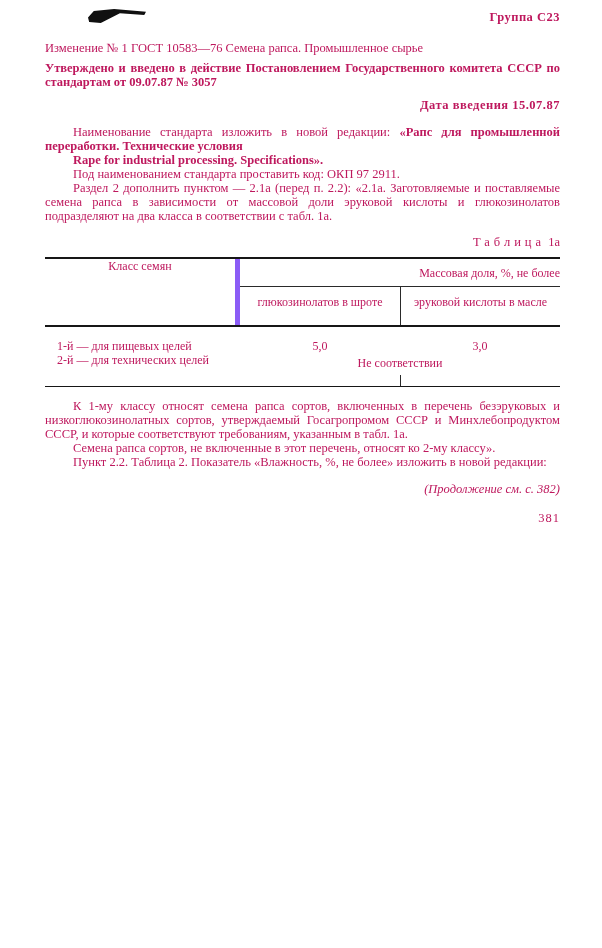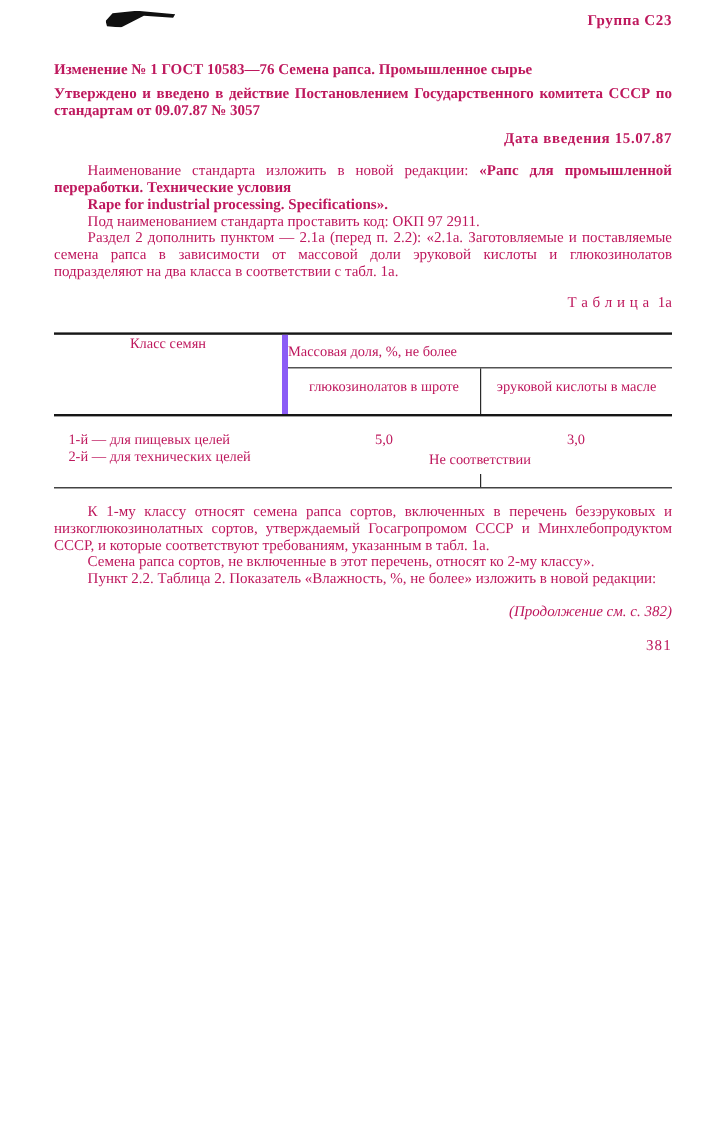--- a/index.html
+++ b/index.html
@@ -19,46 +19,46 @@
 
   .scan-mark {
     position: absolute;
     left: 88px; top: 9px;
     width: 58px; height: 14px;
     background: #101010;
     clip-path: polygon(0% 60%, 10% 15%, 45% 0%, 100% 20%, 97% 42%, 55% 30%, 22% 100%, 2% 92%);
   }
 
   .group-row { text-align: right; font-weight: 700; padding-top: 10px; letter-spacing: 0.5px; }
-  .doc-title { font-weight: 700; margin-top: 27px; }
+  .doc-title { font-weight: 400; margin-top: 17px; }
   .approval { font-weight: 700; text-align: justify; margin-top: 6px; }
   .date-row { text-align: right; font-weight: 700; margin-top: 9px; letter-spacing: 0.5px; }
 
   .body-block { margin-top: 13px; }
   .para { text-align: justify; text-indent: 28px; margin: 0; }
   .para.eng { text-indent: 28px; }
   .b { font-weight: 700; }
 
-  .tbl-caption { text-align: right; margin-top: 12px; margin-bottom: 18px; }
+  .tbl-caption { text-align: right; margin-top: 12px; margin-bottom: 8px; }
   .tbl-caption .spaced { letter-spacing: 4px; }
 
   .gtable {
     border-top: 2px solid #161616;
     border-bottom: 1.5px solid #161616;
     font-size: 12px;
   }
   .g-header { display: flex; border-bottom: 2px solid #161616; }
   .g-col1 {
     width: 195px;
     border-right: 5px solid #8b5cf6;
     display: flex; align-items: flex-start; justify-content: center;
     box-sizing: border-box;
   }
   .g-right { flex: 1; }
-  .g-span { text-align: left; padding: 7px 0 6px; border-bottom: 1px solid #2a2a2a; }
+  .g-span { text-align: right; padding: 7px 0 6px; border-bottom: 1px solid #2a2a2a; }
   .g-subrow { display: flex; }
   .g-sub { width: 50%; box-sizing: border-box; text-align: center; padding: 8px 6px 16px; }
   .g-sub + .g-sub { border-left: 1px solid #2a2a2a; }
 
   .g-body { display: flex; padding: 12px 0 16px; }
   .g-body-col1 { width: 195px; box-sizing: border-box; padding-left: 12px; line-height: 14px; }
   .g-vals { flex: 1; position: relative; text-align: center; }
   .g-valrow { display: flex; justify-content: space-between; }
   .g-valrow .g-val { width: 50%; }
   .g-merged { margin-top: 3px; }

